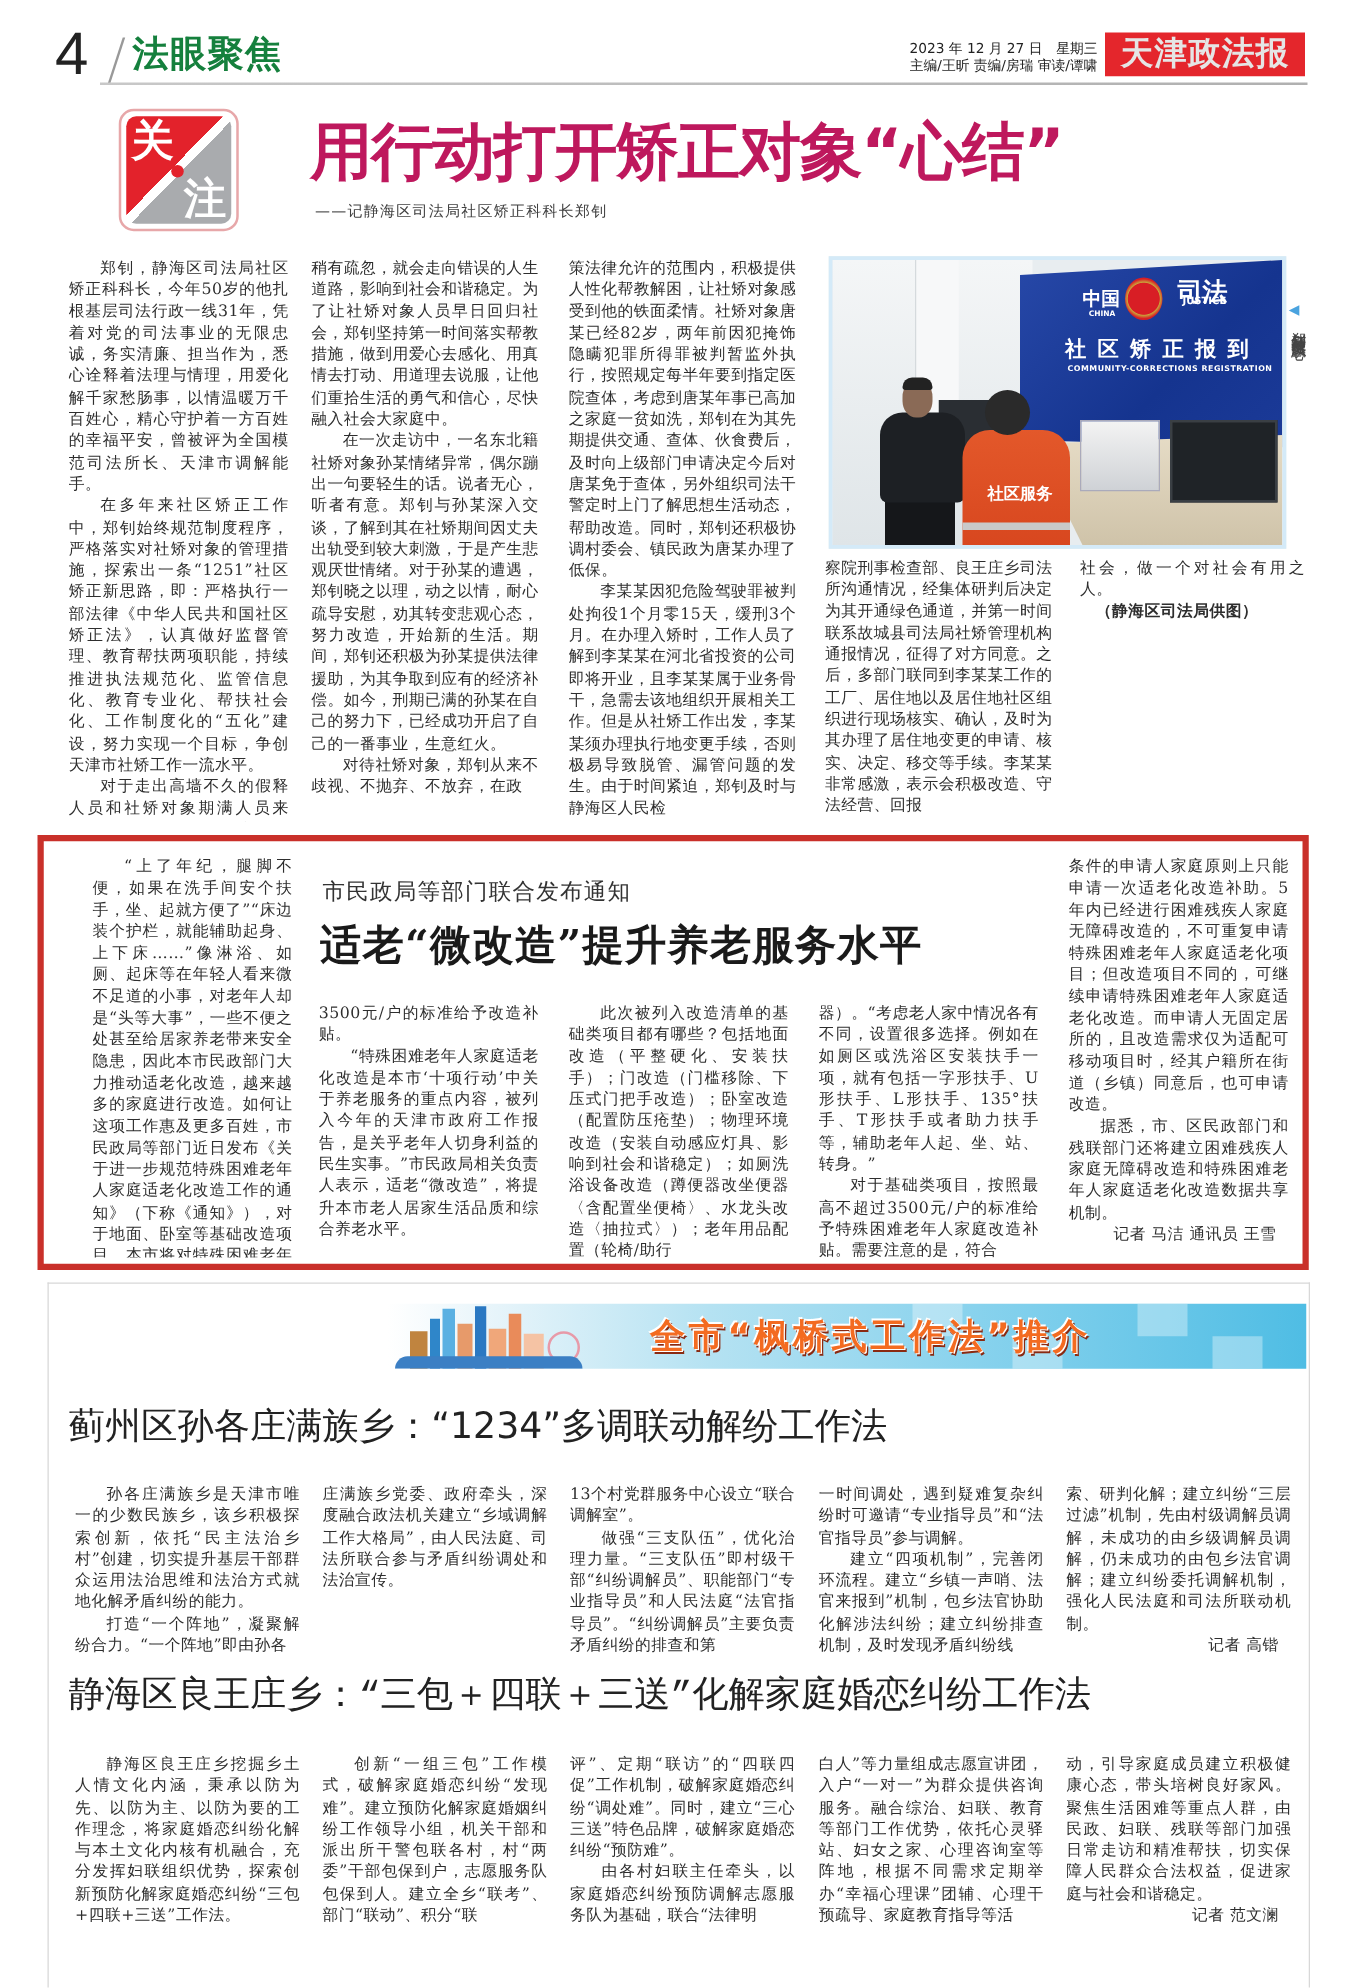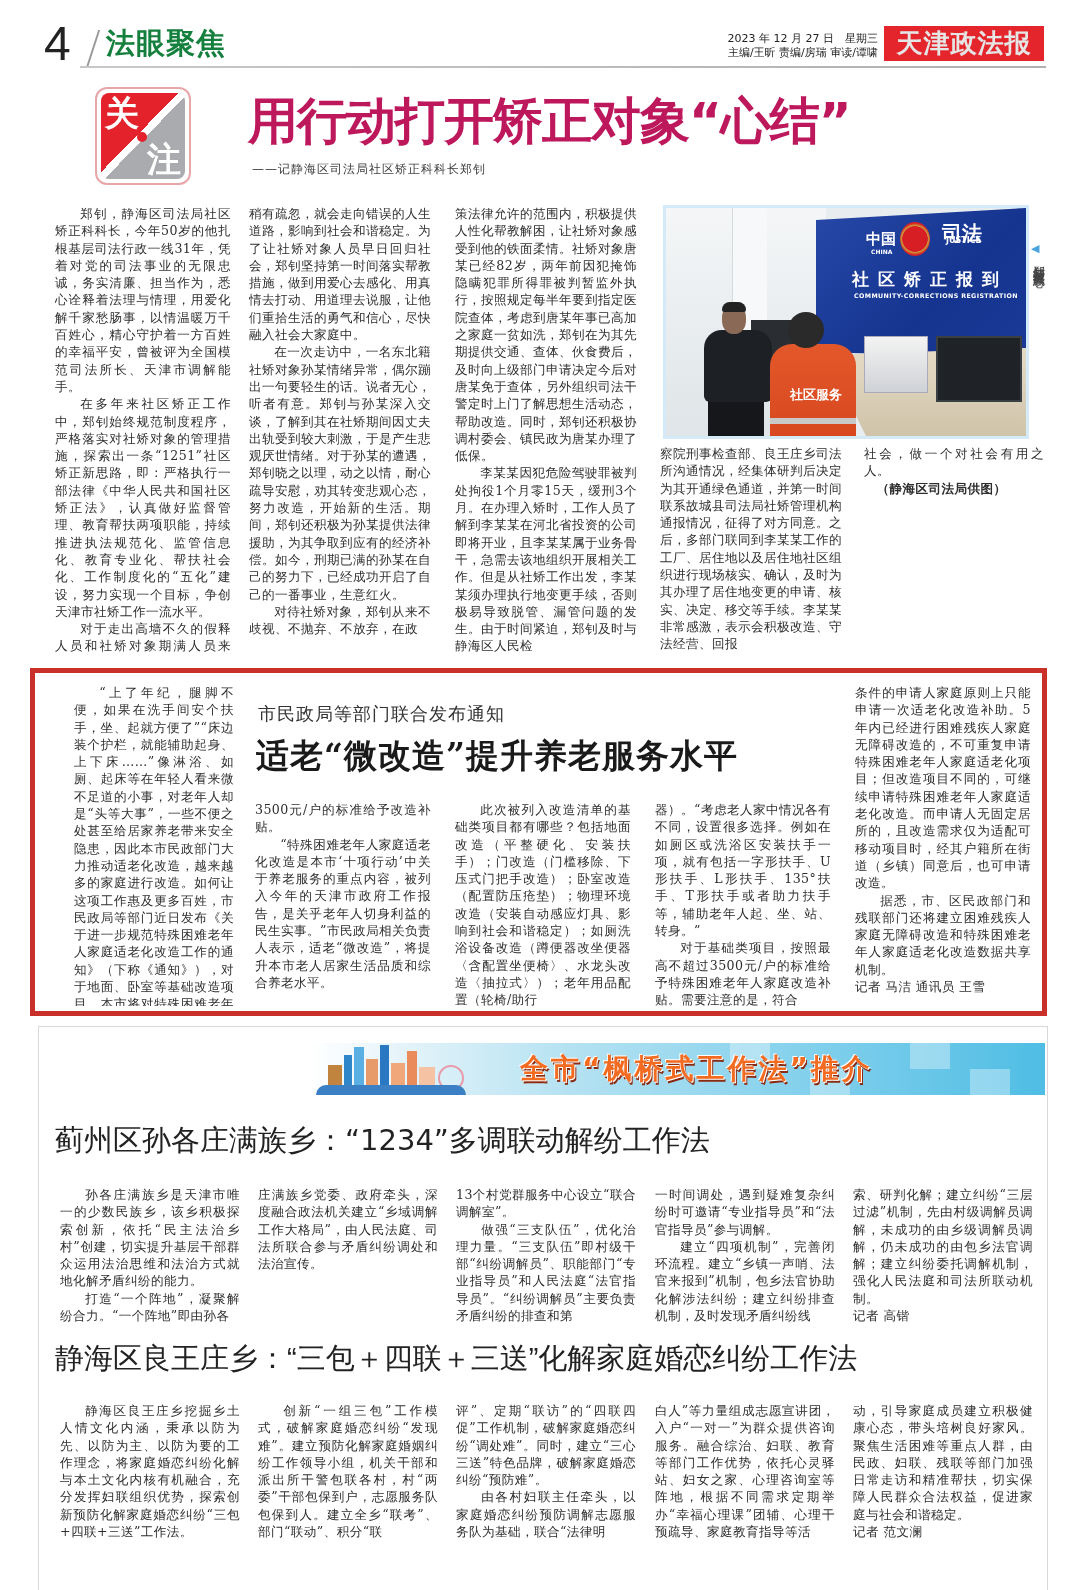--- a/index.html
+++ b/index.html
@@ -21,21 +21,21 @@
   .badge-top { position:absolute; left:4px; top:0px; font-family:"DejaVu Sans", sans-serif; font-size:34px; line-height:40px; color:#fff; font-weight:bold; }
   .badge-bot { position:absolute; right:4px; bottom:0px; font-family:"DejaVu Sans", sans-serif; font-size:34px; line-height:40px; color:#fff; font-weight:bold; }
 
   .headline-main { left:248px; top:90px; font-family:"DejaVu Sans", sans-serif; font-weight:900; font-size:50px; line-height:62px; color:#be185d; letter-spacing:-1px; }
   .subtitle-main { left:252px; top:157px; font-family:"DejaVu Sans", sans-serif; font-size:12px; line-height:24px; color:#404040; letter-spacing:1px; }
 
   
   .col { position:absolute; font-family:"DejaVu Serif", serif; font-size:12.6px; letter-spacing:0.4px; line-height:17.3px; color:#2e2e2e; text-align:justify; overflow:hidden; }
   .col p { margin:0; text-indent:2em; }
   .col p.ni { text-indent:0; }
-  .col .byline { padding-right:10px; text-indent:0; }
+  .col .byline { text-align:right; padding-right:10px; text-indent:0; }
   .col .credit { text-indent:1em; font-weight:bold; }
 
   
   .photo { left:663px; top:205px; width:360px; height:228px; border:3px solid #d4eaf8; overflow:hidden; background:#e8edf0; }
   .room-left { position:absolute; left:0; top:0; width:160px; height:228px; background:linear-gradient(#f4f6f7,#dfe5e8); }
   .pillar { position:absolute; left:66px; top:0; width:34px; height:150px; background:#f7f8f9; border-left:1px solid #d5dadd; }
   .blue-wall { position:absolute; left:150px; top:0; width:210px; height:150px; background:linear-gradient(135deg,#2748a8,#15348f 60%,#1b3a98);
     clip-path:polygon(0 12px,100% 0,100% 100%,0 96%); }
   .emblem { position:absolute; left:234px; top:14px; width:30px; height:34px; border-radius:50%; background:radial-gradient(circle,#d81e25 55%,#c9a13a 58%,#d81e25 70%); }
   .sign { position:absolute; color:#fff; font-family:"DejaVu Sans", sans-serif; font-weight:bold; white-space:nowrap; }
@@ -69,21 +69,21 @@
 
   
   .frame { left:38px; top:1026px; width:1008px; height:570px; border-left:1px solid #d8d8d8; border-top:1px solid #d8d8d8; border-right:1px solid #d8d8d8; }
   .banner { left:310px; top:1043px; width:735px; height:52px; overflow:hidden;
     background:linear-gradient(to right,#ffffff 0%,#e6f4fa 12%,#b5e2f2 35%,#7fcfec 70%,#4fbde4 100%); }
   .tile { position:absolute; background:rgba(255,255,255,0.35); }
   .bar { position:absolute; bottom:0; }
   .banner-text { position:absolute; left:210px; top:7px; font-family:"DejaVu Sans", sans-serif; font-weight:bold; font-size:28px; line-height:38px; color:#f36b21; letter-spacing:3px; white-space:nowrap;
     text-shadow:1px 1px 0 #fff, -1px -1px 0 #fff, 2px 3px 0 #8a2a12; }
   .headline-2 { left:55px; top:1120px; font-family:"DejaVu Sans", sans-serif; font-size:29px; line-height:40px; color:#222; white-space:nowrap; }
-  .headline-3 { left:55px; top:1338px; font-family:Liberation Sans, sans-serif; font-size:29px; line-height:40px; color:#222; white-space:nowrap; }
+  .headline-3 { left:55px; top:1338px; font-family:Liberation Mono, monospace; font-size:29px; line-height:40px; color:#222; white-space:nowrap; }
 </style>
 </head>
 <body>
 
 <div class="abs page-num">4</div>
 <div class="abs slash"></div>
 <div class="abs section">法眼聚焦</div>
 <div class="abs dateblock">
   <div>2023 年 12 月 27 日　星期三</div>
   <div>主编/王昕 责编/房瑞 审读/谭啸</div>

